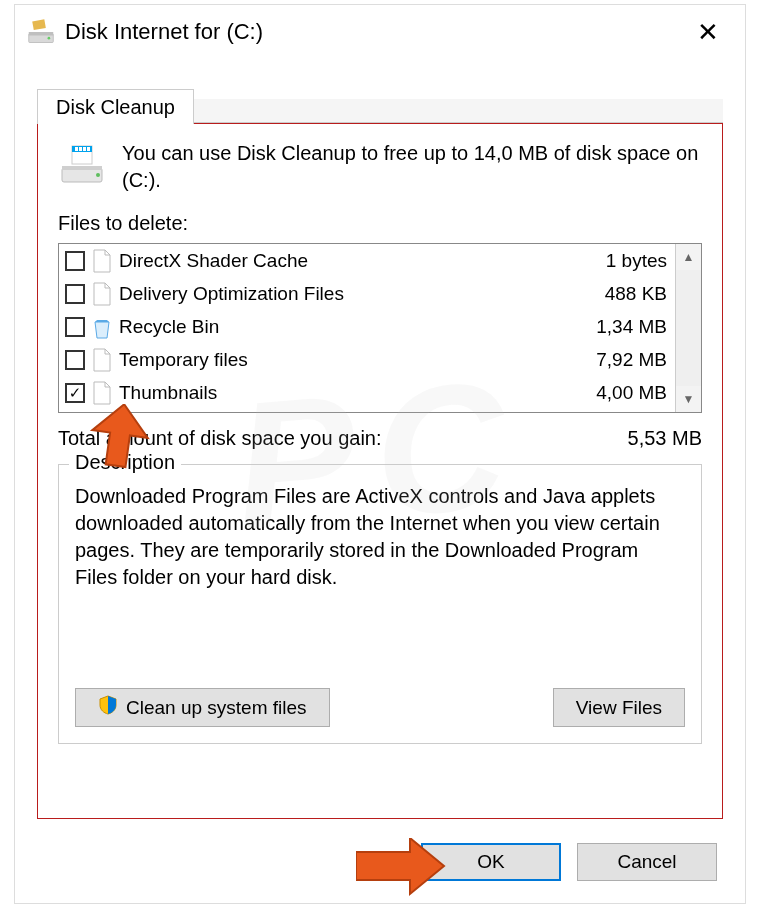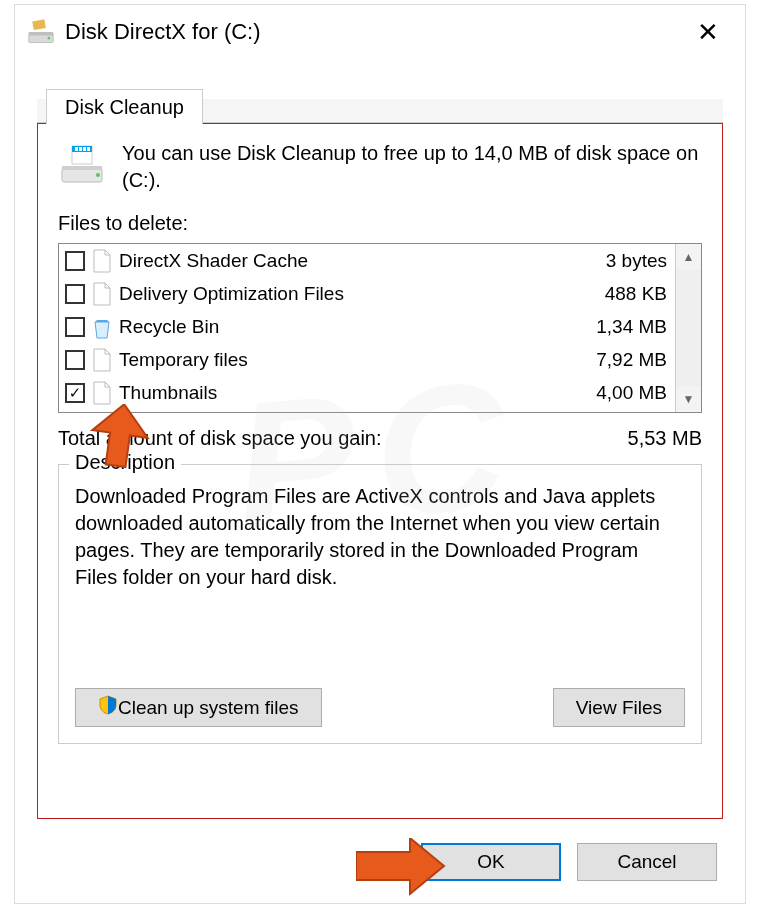--- a/index.html
+++ b/index.html
@@ -49,21 +49,20 @@
   .tab-label {
     position: absolute;
     left: 0; top: 0;
     height: 35px;
     border: 1px solid #ccc;
     border-bottom: none;
     padding: 6px 18px;
     background: #fff;
     font-size: 20px;
     z-index: 2;
-    margin-left: 9px;
   }
   .tab-rest {
     position: absolute;
     left: 0; right: 0; top: 10px; height: 24px;
     background: #f5f5f5;
     border-bottom: 1px solid #ccc;
   }
   .top-row { display: flex; gap: 16px; margin-bottom: 18px; }
   .drive-icon { width: 48px; height: 48px; flex: none; }
   .intro-text { font-size: 20px; line-height: 1.35; }
@@ -125,21 +124,21 @@
     position: absolute;
     bottom: 16px; left: 16px; right: 16px;
     display: flex; justify-content: space-between;
   }
   .btn {
     border: 1px solid #adadad;
     background: #e1e1e1;
     font-size: 19px;
     padding: 6px 22px;
     cursor: pointer;
-    display: flex; align-items: center; gap: 0;
+    display: flex; align-items: center; gap: 8px;
     min-height: 38px;
   }
   .footer-row {
     position: absolute;
     right: 28px; bottom: 22px;
     display: flex; gap: 16px;
   }
   .btn.ok {
     border: 2px solid #0078d7;
     width: 140px; justify-content: center; align-items: center;
@@ -172,21 +171,21 @@
 
   <div class="titlebar">
     <span class="title-icon">
       <svg viewBox="0 0 32 32">
           <rect x="2" y="18" width="28" height="10" rx="1" fill="#d9d9d9" stroke="#bbb"></rect>
           <rect x="2" y="16" width="28" height="4" fill="#bfbfbf"></rect>
           <rect x="6" y="4" width="14" height="10" fill="#e6b84f" transform="rotate(-10 6 4)"></rect>
           <circle cx="25" cy="23" r="1.5" fill="#66cc66"></circle>
         </svg>
     </span>
-    <span class="title">Disk DirectX for  (C:)</span>
+    <span class="title">Disk Internet for  (C:)</span>
     <span class="close-x">✕</span>
   </div>
 
   <div class="tab-area">
     <div class="tab-rest"></div>
     <div class="tab-label">Disk Cleanup</div>
 
     <div class="tab-panel">
 
       <div class="top-row">
@@ -210,21 +209,21 @@
 
       <div class="file-listbox">
         <div class="file-list" id="file-list">
             <div class="file-row">
               <span class="chk"></span>
               <span class="file-icon"><svg viewBox="0 0 22 26">
                   <path d="M3 2 H14 L19 7 V24 H3 Z" fill="#fff" stroke="#bbb"></path>
                   <path d="M14 2 V7 H19" fill="none" stroke="#bbb"></path>
                 </svg></span>
               <span class="file-name">DirectX Shader Cache</span>
-              <span class="file-size">3 bytes</span>
+              <span class="file-size">1 bytes</span>
             </div>
             <div class="file-row">
               <span class="chk"></span>
               <span class="file-icon"><svg viewBox="0 0 22 26">
                   <path d="M3 2 H14 L19 7 V24 H3 Z" fill="#fff" stroke="#bbb"></path>
                   <path d="M14 2 V7 H19" fill="none" stroke="#bbb"></path>
                 </svg></span>
               <span class="file-name">Delivery Optimization Files</span>
               <span class="file-size">488 KB</span>
             </div>

